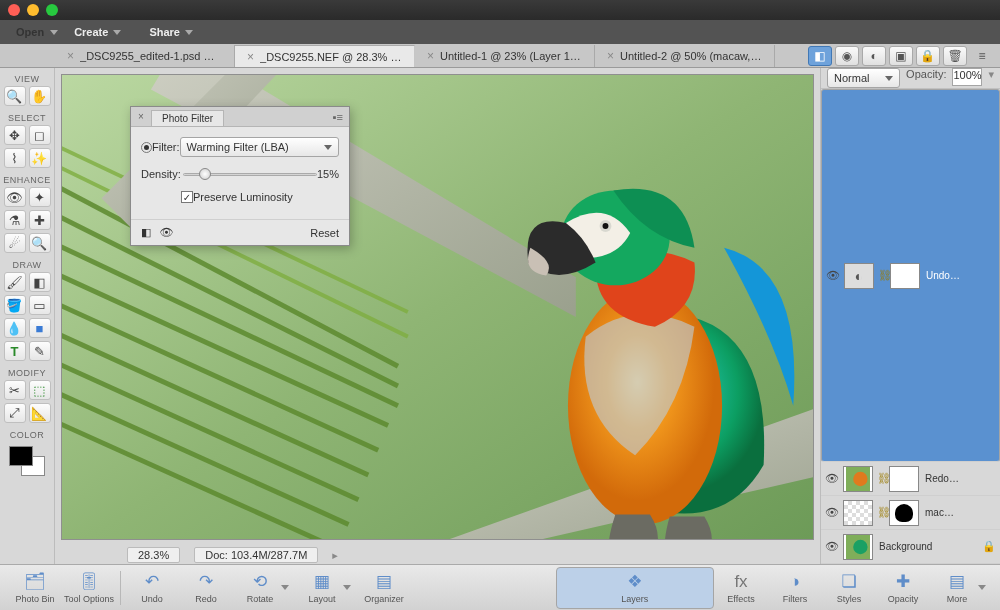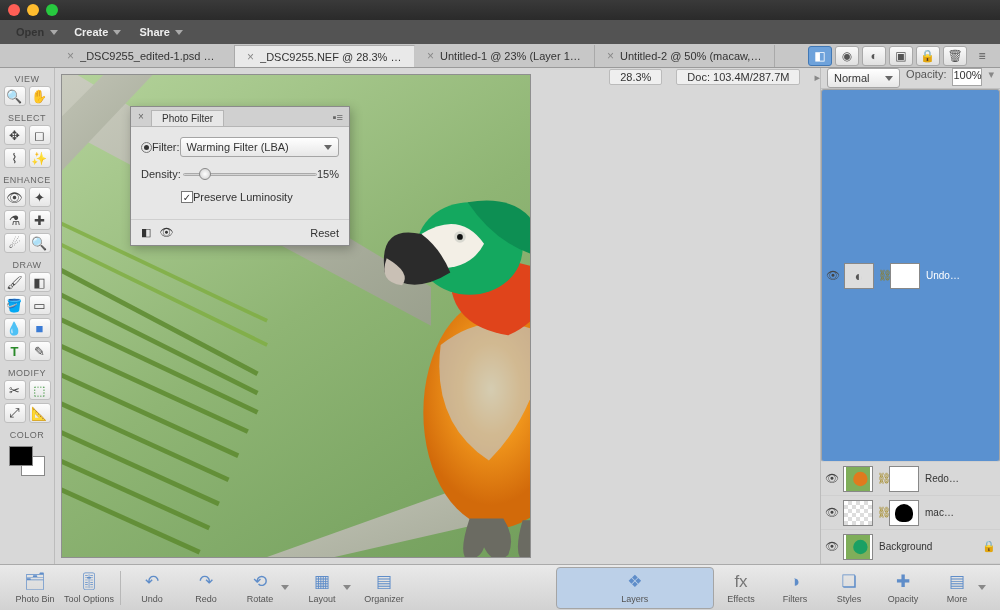--- a/index.html
+++ b/index.html
@@ -10,21 +10,21 @@
   .tl-red{background:#ff5f56}
   .tl-yel{background:#ffbd2e}
   .tl-grn{background:#27c93f}
   
   .menubar{height:24px;background:#535353;display:flex;align-items:center;color:#eee}
   .menubar .open{padding:0 16px;display:flex;gap:6px;align-items:center;color:#eee;font-weight:bold}
   .menubar .open .caret{width:0;height:0;border-left:4px solid transparent;border-right:4px solid transparent;border-top:5px solid #aaa}
   .modes{display:flex;margin-left:auto;margin-right:auto}
   .mode{padding:6px 22px;color:#eee;font-weight:bold}
   .mode.active{background:#222}
-  .menubar .right{display:flex;gap:18px;padding-right:14px}
+  .menubar .right{display:flex;gap:28px;padding-right:14px}
   .menubar .right span{color:#eee;font-weight:bold;display:flex;gap:5px;align-items:center}
   .menubar .right .caret{width:0;height:0;border-left:4px solid transparent;border-right:4px solid transparent;border-top:5px solid #aaa}
   
   .tabstrip{height:24px;background:#c7c7c7;display:flex;align-items:flex-end;border-bottom:1px solid #9a9a9a}
   .tabspace{width:55px}
   .tab{display:flex;align-items:center;gap:6px;height:22px;padding:0 12px;border-right:1px solid rgba(0,0,0,.15);color:#555;max-width:180px}
   .tab.active{background:#e9e9e9;border-top:1px solid #aaa}
   .tab .x{font-family:Arial;font-size:12px;color:#888}
   .tab .lbl{white-space:nowrap;overflow:hidden;text-overflow:ellipsis}
   .panel-tabs{margin-left:auto;display:flex;gap:3px;padding:2px 6px 0 6px;align-items:center;height:24px}
@@ -34,21 +34,21 @@
   .main{position:absolute;top:68px;bottom:46px;left:0;right:0;display:flex;background:#d8d8d8}
   
   .tools{width:55px;background:#d8d8d8;border-right:1px solid #bcbcbc;display:flex;flex-direction:column;align-items:center;padding-top:2px}
   .tgroup-label{font-size:9px;color:#666;letter-spacing:.5px;margin-top:4px;margin-bottom:2px}
   .trow{display:flex;gap:3px;margin-bottom:3px}
   .tbtn{width:22px;height:20px;border:1px solid #bfbfbf;border-radius:3px;background:linear-gradient(#fdfdfd,#e6e6e6);display:flex;align-items:center;justify-content:center;color:#444;font-size:13px}
   .colorsw{width:36px;height:30px;position:relative;margin-top:4px}
   .colorsw .fg{width:24px;height:20px;background:#000;border:1px solid #888;position:absolute;top:0;left:0}
   .colorsw .bg{width:24px;height:20px;background:#fff;border:1px solid #888;position:absolute;bottom:0;right:0}
   
-  .canvas{flex:1;display:flex;flex-direction:row;position:relative}
+  .canvas{flex:1;display:flex;flex-direction:column;position:relative}
   .canvas-inner{flex:1;margin:6px;border:1px solid #8f8f8f;box-shadow:inset 0 0 4px rgba(0,0,0,.3);position:relative;overflow:hidden;background:#999}
   .image{position:absolute;inset:0;}
   .image svg{width:100%;height:100%;display:block}
   .canvas-status{height:18px;display:flex;align-items:center;padding-left:72px;gap:14px;color:#555}
   .canvas-status .seg{border:1px solid #bbb;background:#efefef;padding:1px 10px;border-radius:2px}
   
   .dialog{position:absolute;left:130px;top:106px;width:220px;background:#e7e7e7;border:1px solid #8a8a8a;box-shadow:2px 3px 10px rgba(0,0,0,.25)}
   .dlg-tabbar{display:flex;align-items:center;height:20px;background:#d0d0d0;border-bottom:1px solid #b5b5b5}
   .dlg-close{width:10px;height:10px;margin:0 5px;display:flex;align-items:center;justify-content:center;font-size:10px;color:#666;cursor:pointer}
   .dlg-tab{background:#e7e7e7;border:1px solid #b5b5b5;border-bottom:none;padding:2px 10px;margin-top:2px;font-size:10px}

